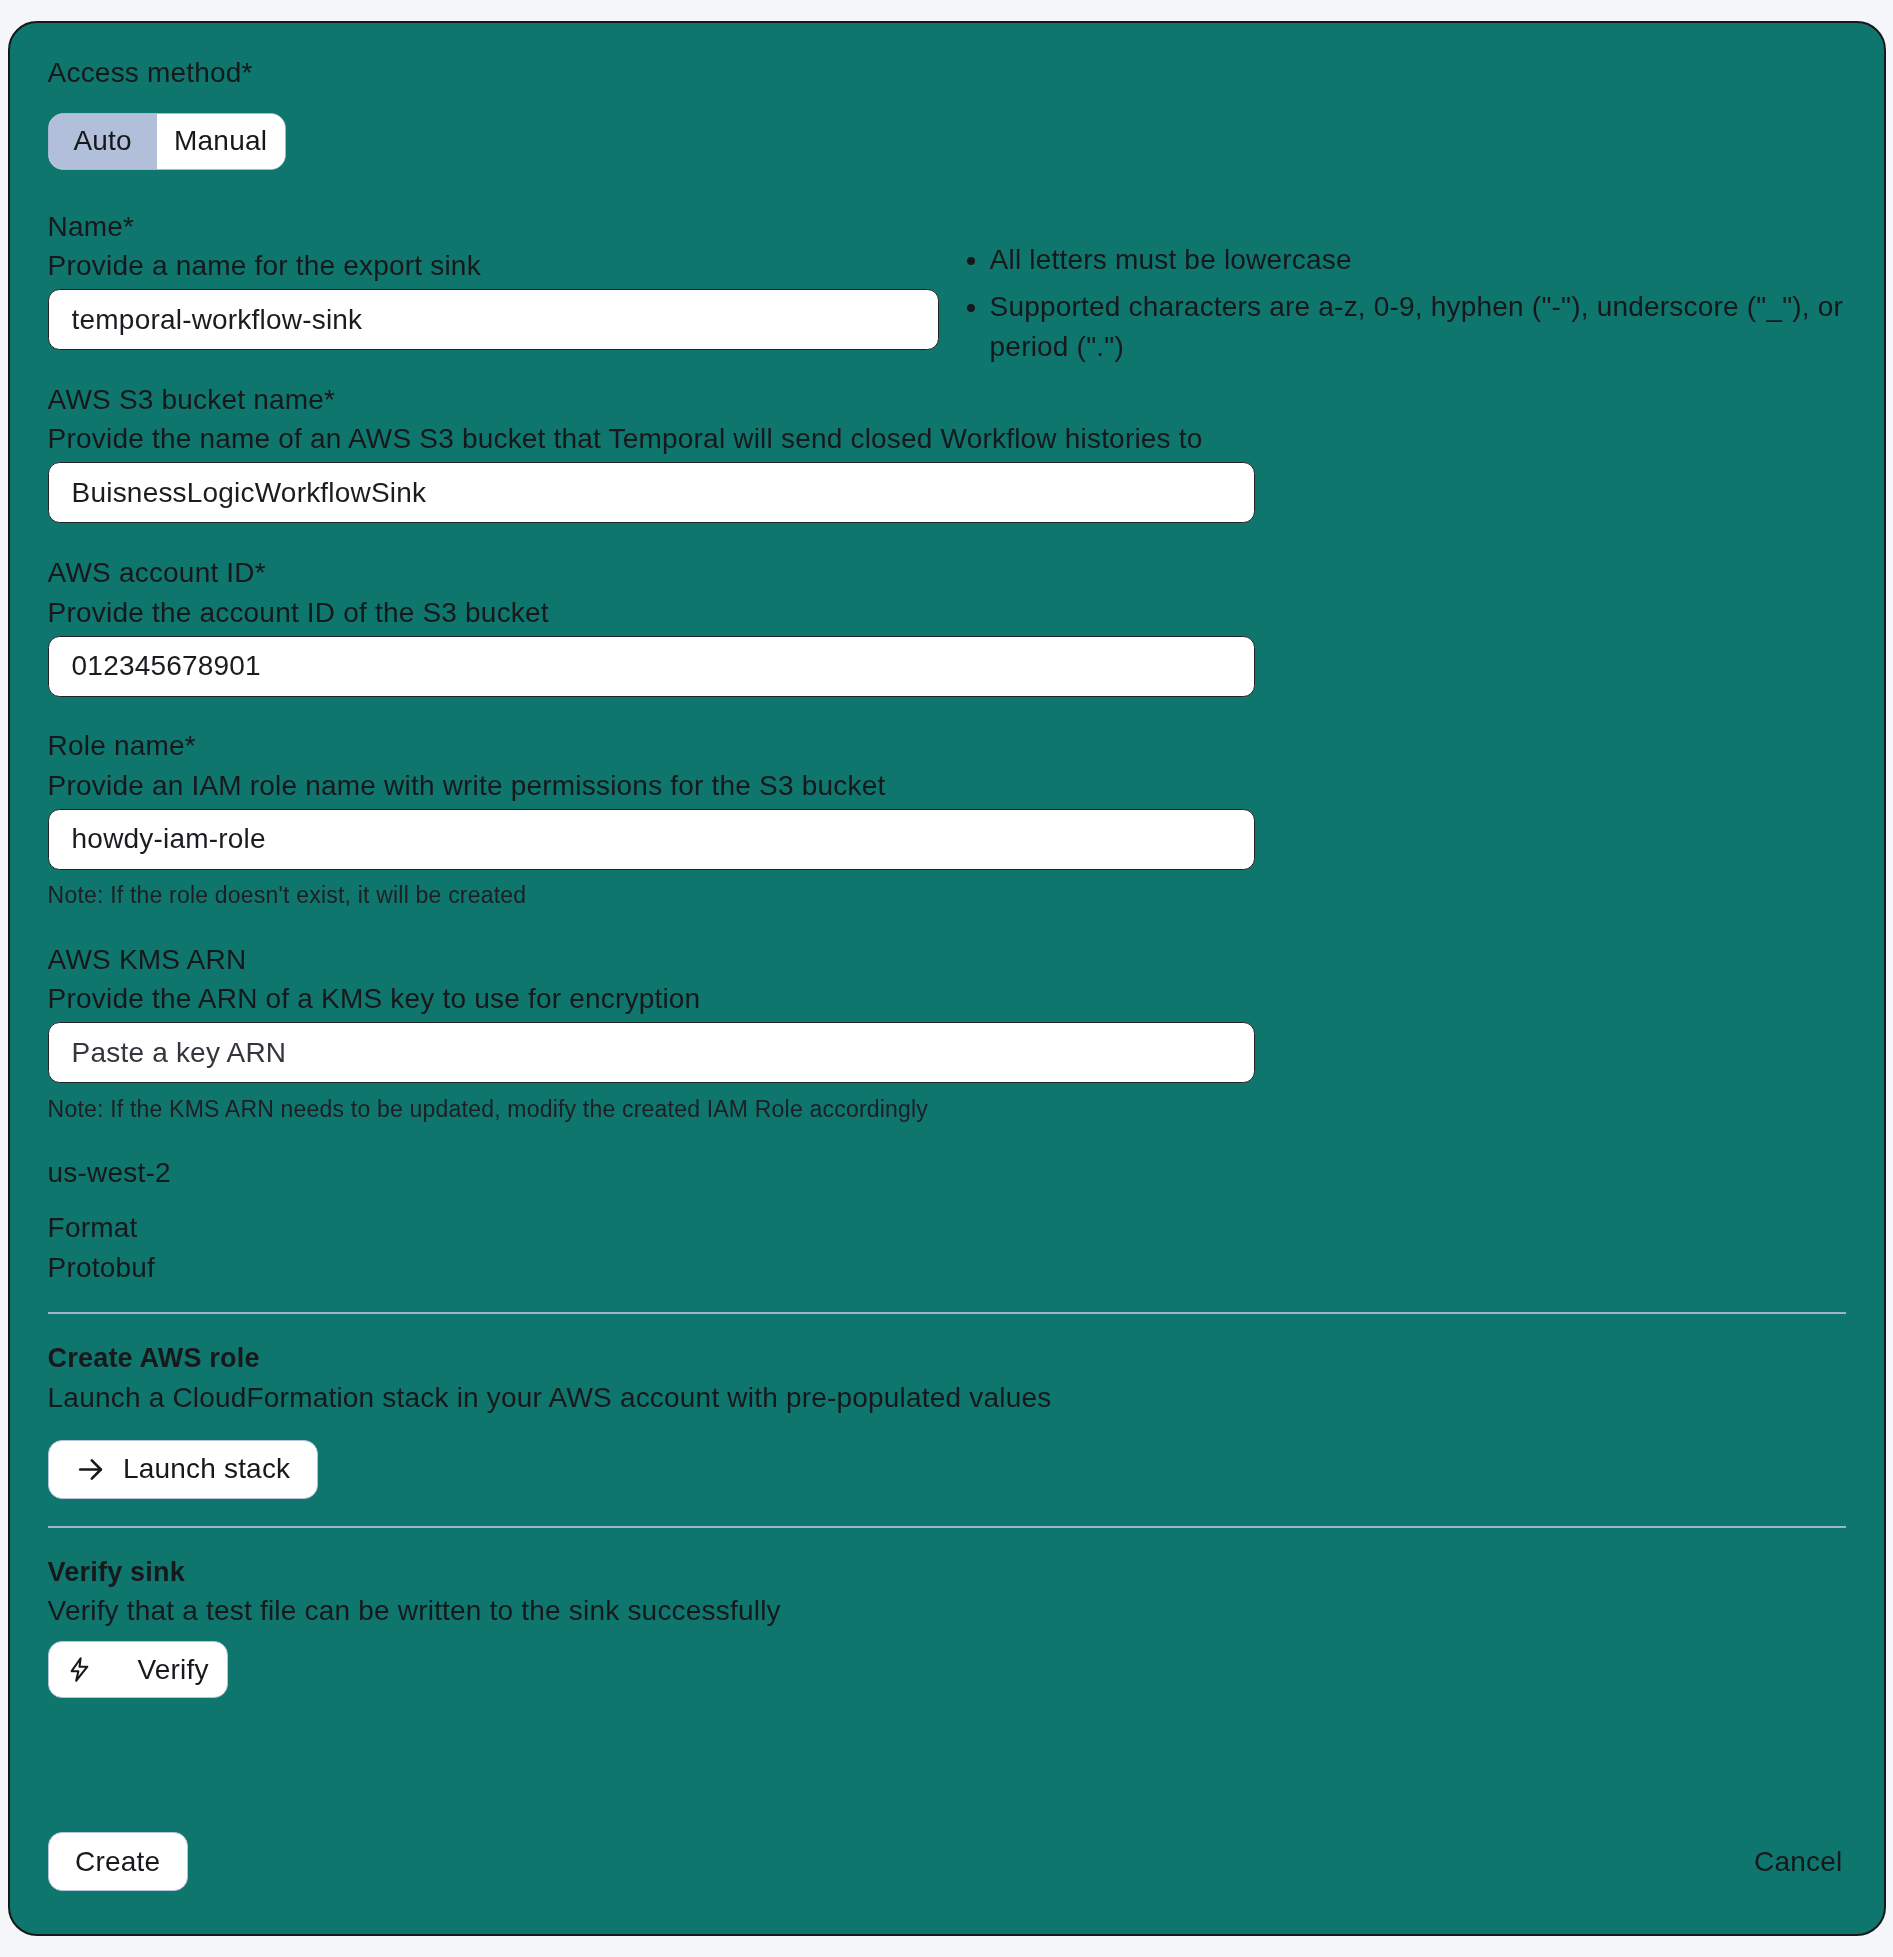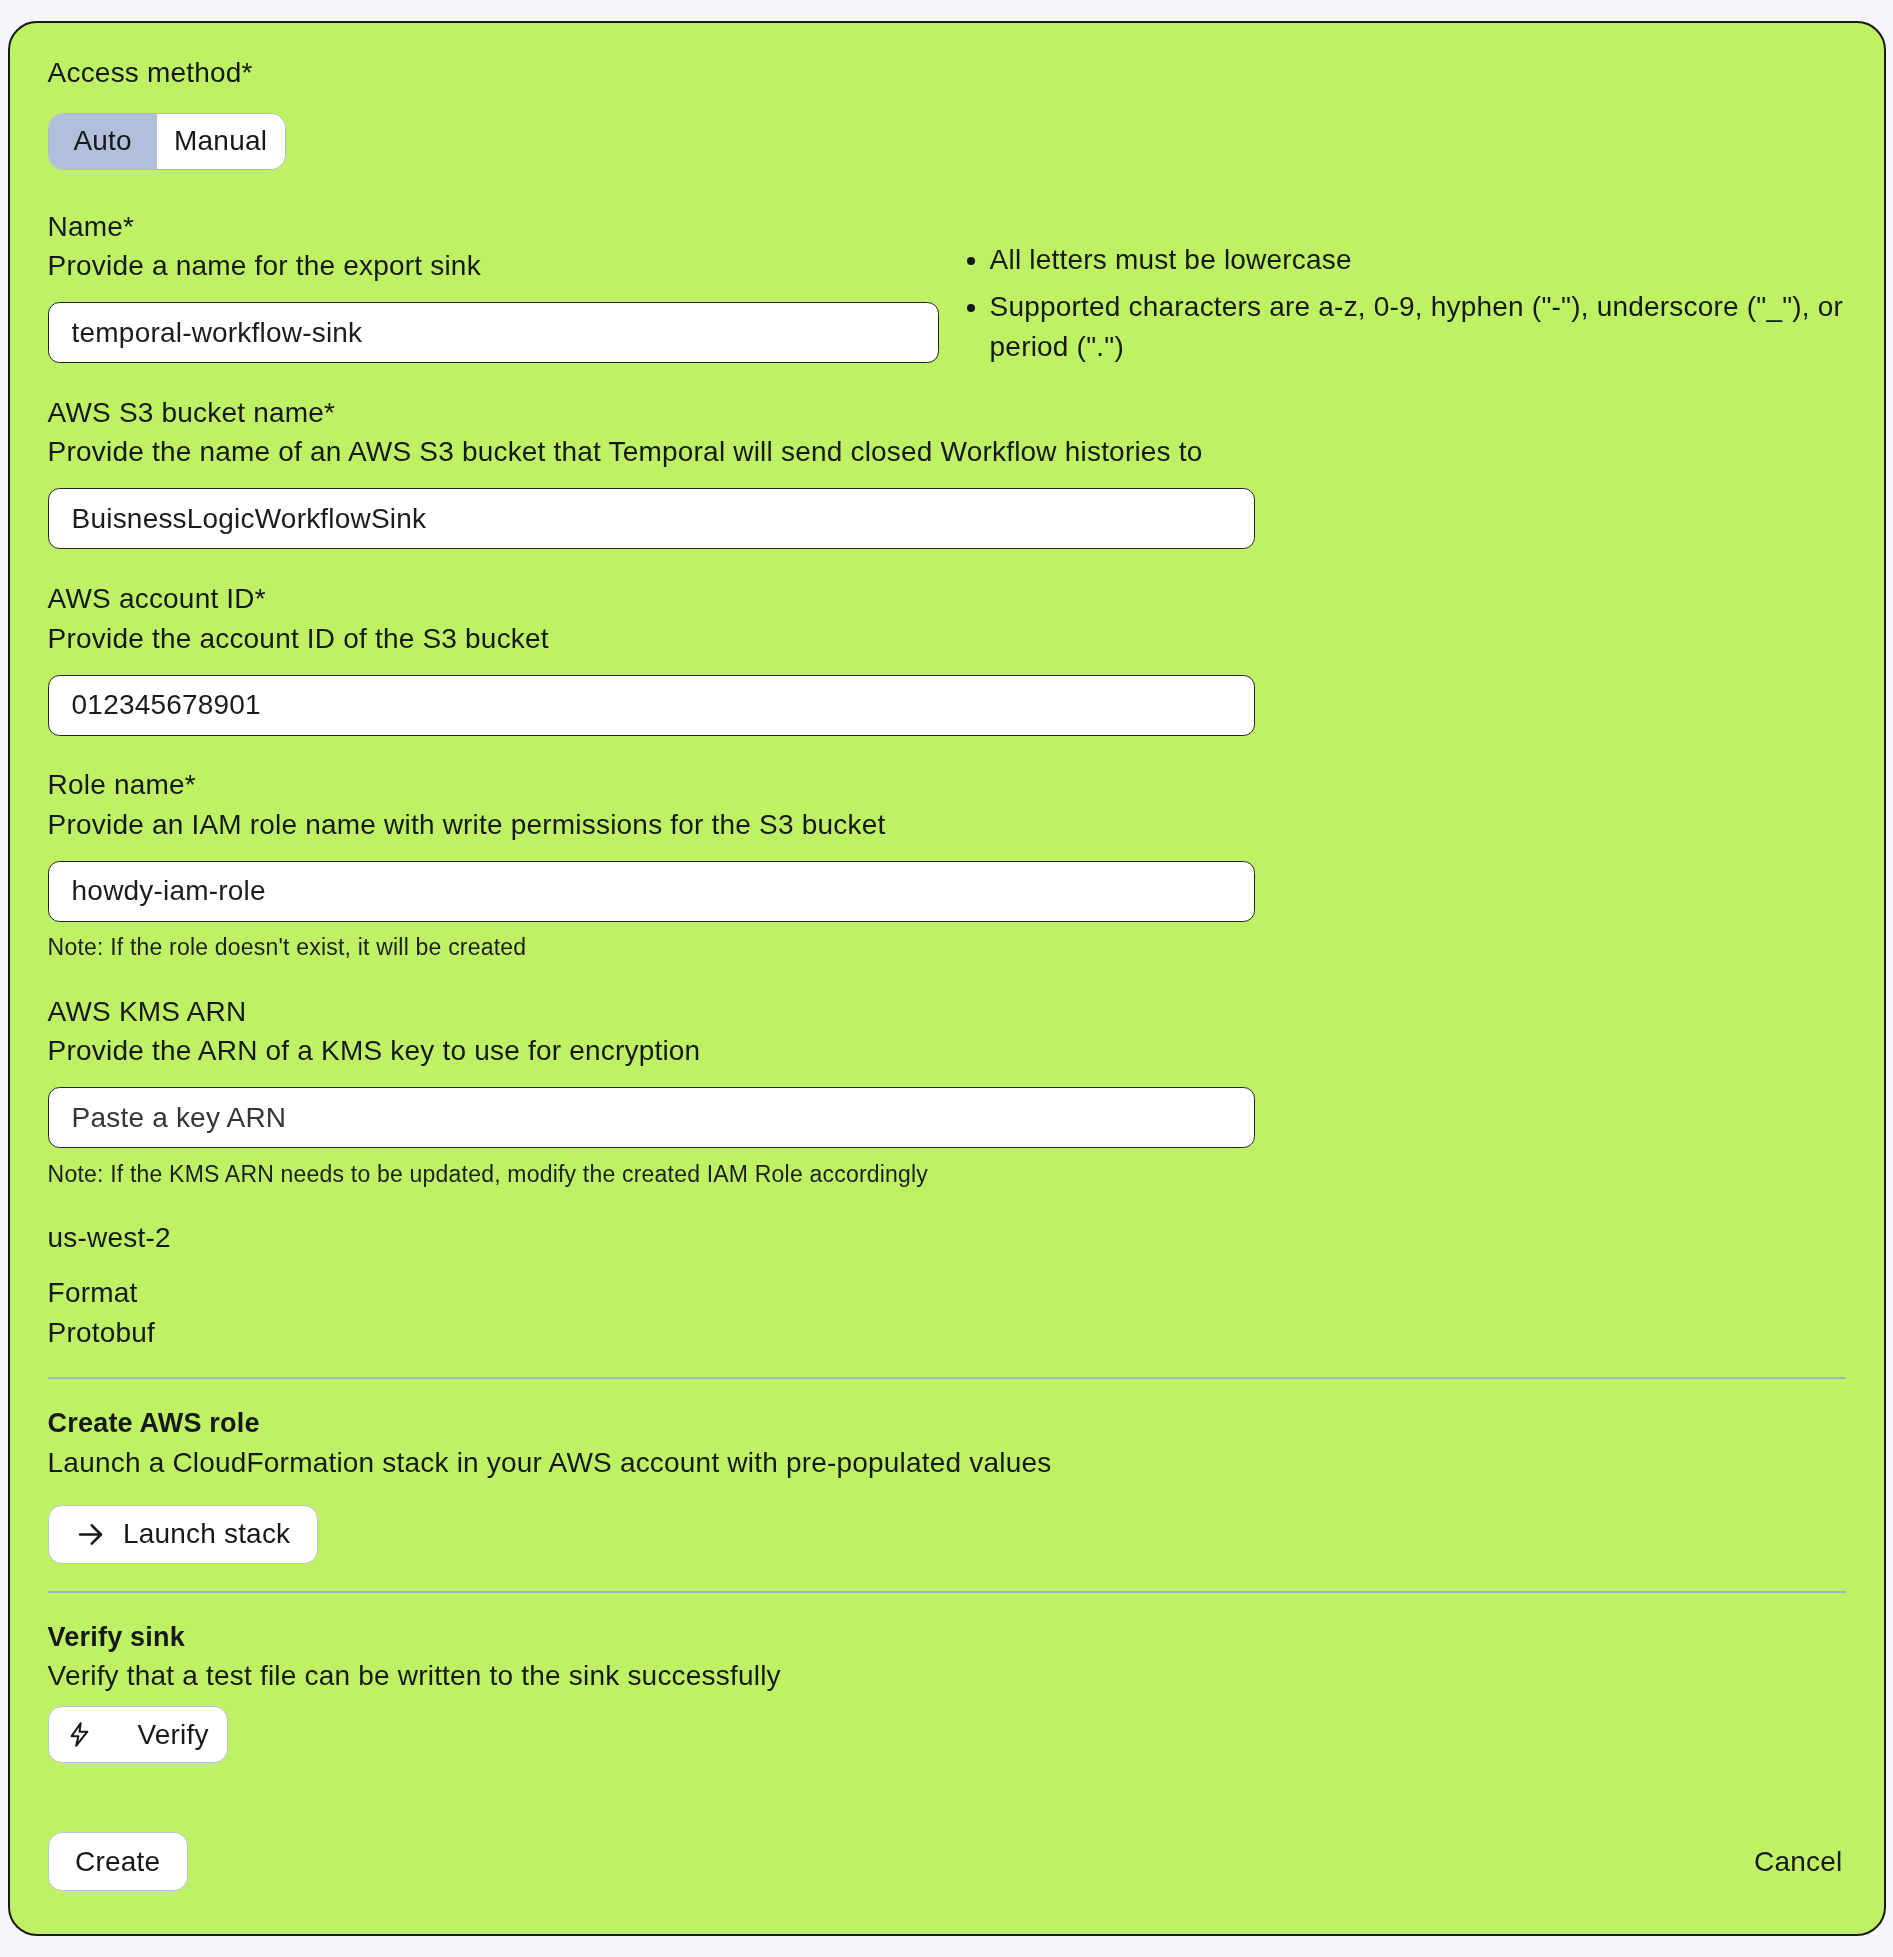--- a/index.html
+++ b/index.html
@@ -8,21 +8,21 @@
     width: 1894px; height: 1958px;
     background: #f5f6fa;
     font-family: "Liberation Sans", sans-serif;
     color: #17181c;
     overflow: hidden;
   }
   .card {
     position: relative;
     margin: 21px 7.6px 0;
     height: 1915px;
-    background: #bef264;
+    background: #0f766e;
     border: 2.9px solid #17181a;
     border-radius: 29px;
     padding: 32.5px 38px 0;
   }
   .label, .desc, .value-text {
     font-size: 28px;
     line-height: 34px;
     letter-spacing: 0.2px;
   }
   .desc { margin-top: 5.7px; }
@@ -54,21 +54,21 @@
     letter-spacing: 0.2px;
   }
   .seg.selected { background: #b2bfdb; }
   .seg.seg-auto { width: 108px; }
   .seg.seg-manual { width: 128px; }
   
   .group { margin-bottom: 32.5px; }
   .group.first { margin-top: 40px; }
   .text-input {
     display: block;
-    margin-top: 19px;
+    margin-top: 6px;
     height: 61px;
     width: 1207px;
     border: 1.9px solid #202227;
     border-radius: 11.5px;
     background: #ffffff;
     font-family: inherit;
     font-size: 28px;
     color: #1b1c20;
     padding: 0 23px;
     letter-spacing: 0.2px;

